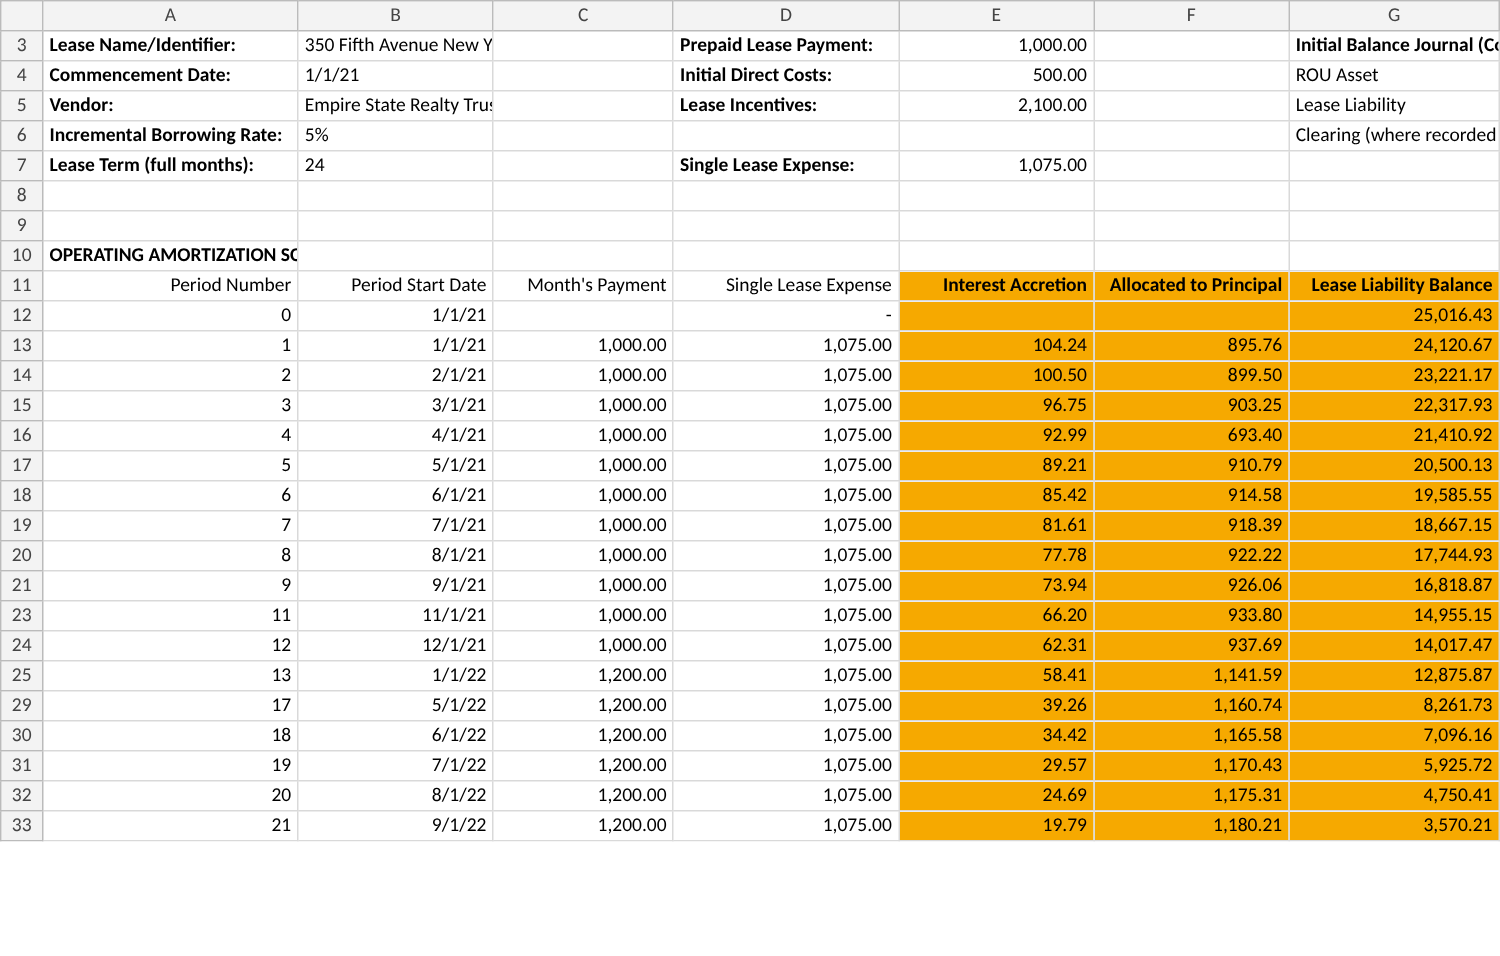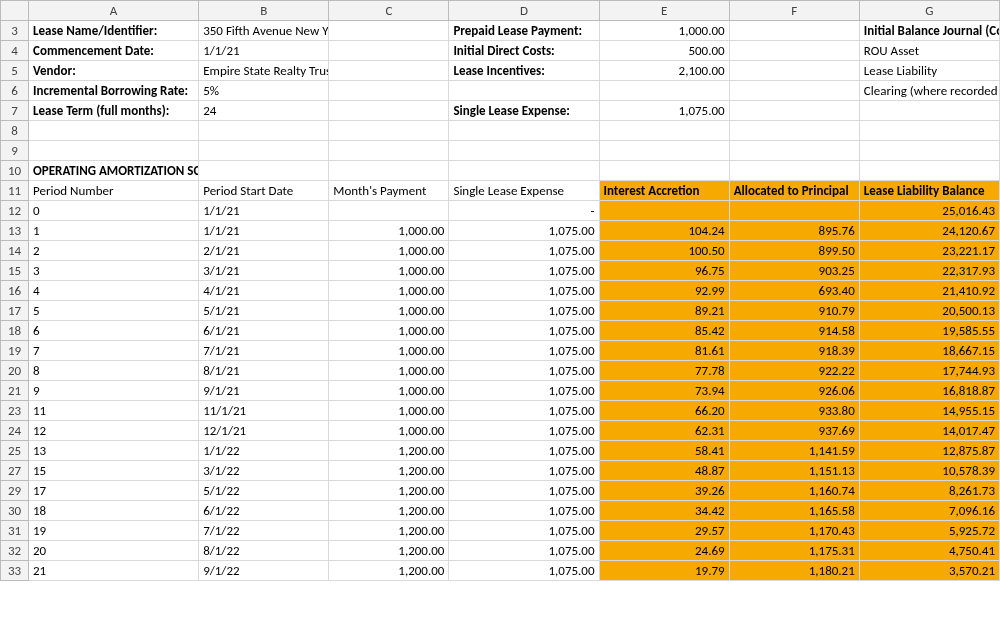--- a/index.html
+++ b/index.html
@@ -30,21 +30,21 @@
   }
   .rowhdr {
     background: #f3f3f3;
     text-align: center;
     color: #444;
     font-weight: 400;
     border: 1px solid #bbb;
     width: 28px;
   }
   .bold { font-weight: 700; }
-  .center { text-align: left; }
+  .center { text-align: right; }
   .right { text-align: right; }
   .hi { background: #f6a900; }
   .cA { width: 170px; }
   .cB { width: 130px; }
   .cC { width: 120px; }
   .cD { width: 150px; }
   .cE { width: 130px; }
   .cF { width: 130px; }
   .cG { width: 140px; }
 </style>
@@ -287,30 +287,20 @@
       <div class="cell rowhdr">25</div>
       <div class="cell cA center">13</div>
       <div class="cell cB center">1/1/22</div>
       <div class="cell cC right">1,200.00</div>
       <div class="cell cD right">1,075.00</div>
       <div class="cell cE right hi">58.41</div>
       <div class="cell cF right hi">1,141.59</div>
       <div class="cell cG right hi">12,875.87</div>
     </div>
     <div class="row">
-      <div class="cell rowhdr">27</div>
-      <div class="cell cA center">15</div>
-      <div class="cell cB center">3/1/22</div>
-      <div class="cell cC right">1,200.00</div>
-      <div class="cell cD right">1,075.00</div>
-      <div class="cell cE right hi">48.87</div>
-      <div class="cell cF right hi">1,151.13</div>
-      <div class="cell cG right hi">10,578.39</div>
-    </div>
-    <div class="row">
       <div class="cell rowhdr">29</div>
       <div class="cell cA center">17</div>
       <div class="cell cB center">5/1/22</div>
       <div class="cell cC right">1,200.00</div>
       <div class="cell cD right">1,075.00</div>
       <div class="cell cE right hi">39.26</div>
       <div class="cell cF right hi">1,160.74</div>
       <div class="cell cG right hi">8,261.73</div>
     </div>
     <div class="row">

